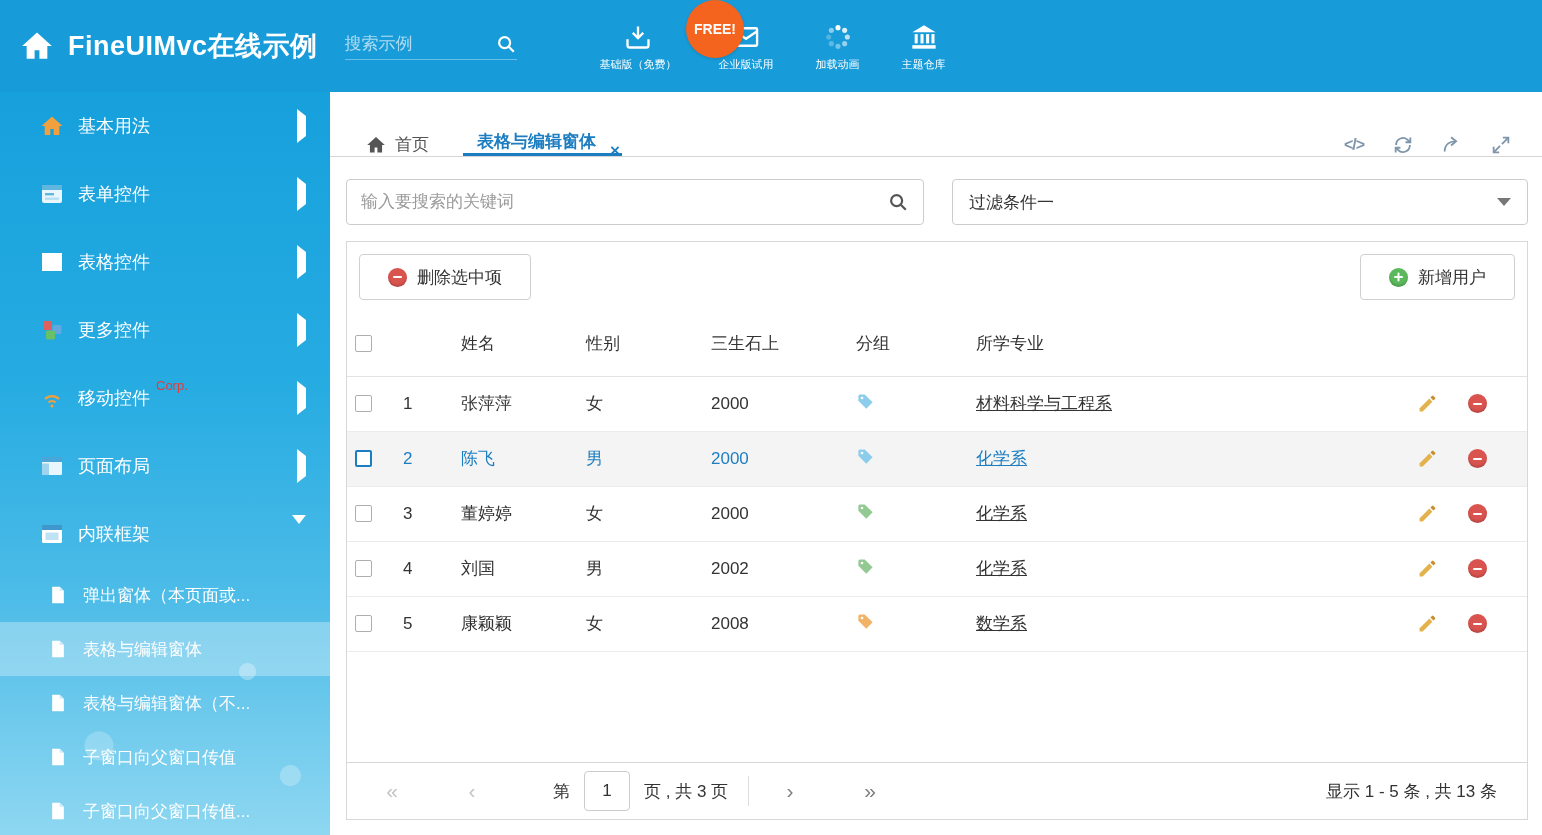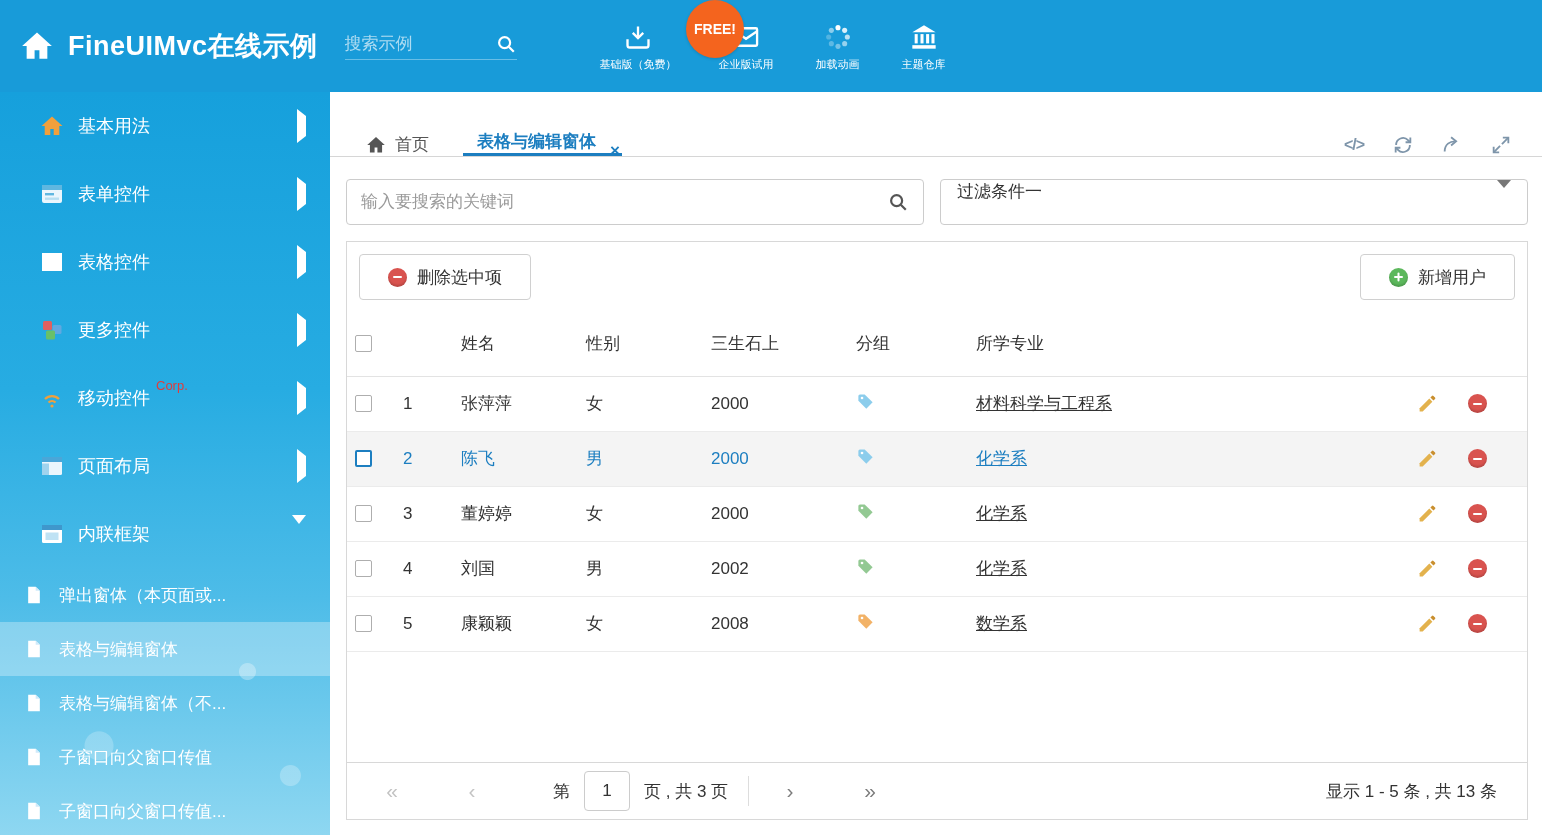--- a/index.html
+++ b/index.html
@@ -68,21 +68,21 @@
   .chev { margin-left: auto; margin-right: 24px; }
   .chev-right {
     width: 0; height: 0; border-top: 7px solid transparent; border-bottom: 7px solid transparent;
     border-left: 9px solid #fff;
   }
   .chev-down {
     width: 0; height: 0; border-left: 7px solid transparent; border-right: 7px solid transparent;
     border-top: 9px solid #fff;
   }
   .side-subitem {
-    height: 54px; display: flex; align-items: center; padding-left: 24px; cursor: pointer;
+    height: 54px; display: flex; align-items: center; padding-left: 48px; cursor: pointer;
     font-size: 17px;
   }
   .side-subitem.active { background: rgba(255,255,255,.30); }
   .side-subitem .s-ico { width: 20px; height: 20px; margin-right: 15px; flex: 0 0 20px; }
 
   
   .main { flex: 1; display: flex; flex-direction: column; min-width: 0; background: #fff; }
 
   
   .tabbar {
@@ -108,22 +108,22 @@
   .filter-row { display: flex; flex: 0 0 46px; margin-bottom: 16px; }
   .search-box {
     width: 578px; flex: 0 0 578px; height: 46px; border: 1px solid #ccc; border-radius: 4px;
     display: flex; align-items: center; padding: 0 14px; background: #fff;
   }
   .search-box input {
     flex: 1; border: none; outline: none; font-size: 17px; font-family: inherit; color: #333;
   }
   .search-box input::placeholder { color: #9a9a9a; }
   .dropdown {
-    flex: 1; height: 46px; border: 1px solid #ccc; border-radius: 4px; margin-left: 16px;
-    display: flex; padding: 0 16px; cursor: pointer; background: #fff;
+    flex: 1; height: 46px; border: 1px solid #ccc; border-radius: 4px; margin-left: 28px;
+    display: flex; align-items: center; padding: 0 16px; cursor: pointer; background: #fff;
   }
   .dropdown .dd-caret {
     margin-left: auto; width: 0; height: 0;
     border-left: 7px solid transparent; border-right: 7px solid transparent; border-top: 8px solid #777;
   }
 
   
   .grid-panel { flex: 1; border: 1px solid #d8d8d8; display: flex; flex-direction: column; min-height: 0; }
   .grid-toolbar { display: flex; padding: 12px 12px; flex: 0 0 auto; }
   .btn {

